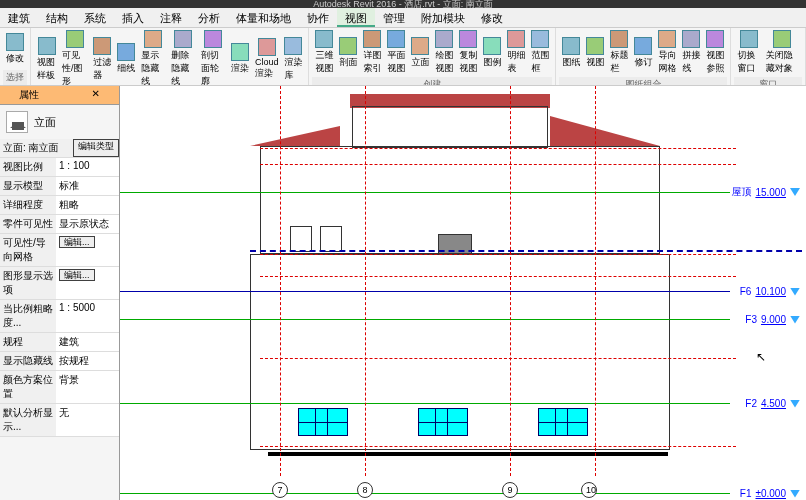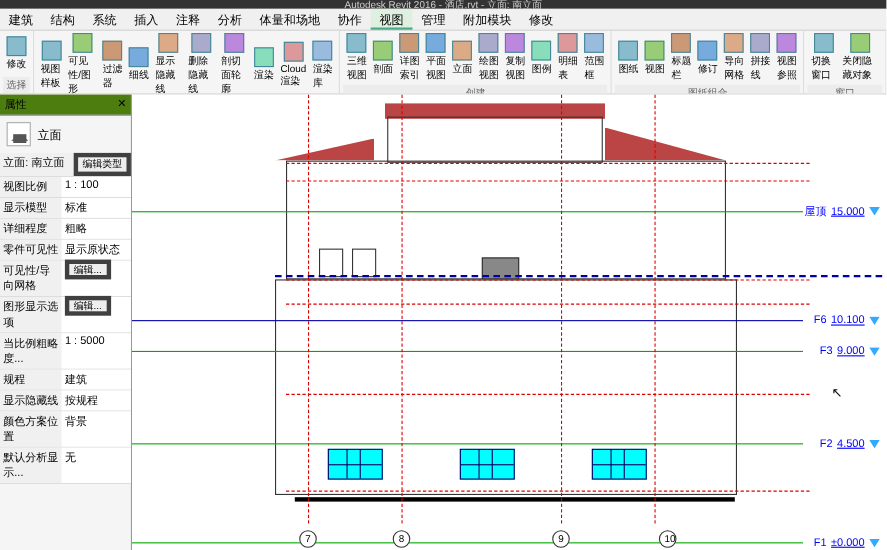--- a/index.html
+++ b/index.html
@@ -9,29 +9,29 @@
 .menubar div { padding: 3px 8px; cursor: default; }
 .menubar div.active { background: #e0f0e0; border-bottom: 2px solid #4a8; }
 .ribbon { height: 58px; background: #f5f5f5; border-bottom: 1px solid #ccc; display: flex; overflow: hidden; }
 .ribbon-group { display: flex; flex-direction: column; border-right: 1px solid #ddd; padding: 0 3px; }
 .ribbon-btns { display: flex; flex: 1; }
 .ribbon-btn { display: flex; flex-direction: column; align-items: center; justify-content: center; padding: 2px 3px; cursor: default; font-size: 9px; }
 .ribbon-btn .ico { width: 18px; height: 18px; background: #6ab; border: 1px solid #489; margin-bottom: 1px; }
 .ribbon-group-label { text-align: center; font-size: 9px; color: #666; background: #ececec; padding: 1px; }
 .main { display: flex; height: 414px; }
 .leftcol { width: 120px; background: #f5f5f5; border-right: 1px solid #999; display: flex; flex-direction: column; }
-.panel-title { background: #4d7c0f; border-bottom: 1px solid #999; padding: 2px 4px; font-size: 10px; display: flex; justify-content: space-between; }
+.panel-title { background: #fdba74; border-bottom: 1px solid #999; padding: 2px 19px; font-size: 10px; display: flex; justify-content: space-between; }
 .props-top { padding: 6px; display: flex; align-items: center; gap: 6px; }
 .props-top .home { width: 22px; height: 22px; background: #fff; border: 1px solid #aaa; position: relative; }
 .props-top .home::before { content: ""; position: absolute; top: 2px; left: 3px; width: 0; height: 0; border: 8px solid transparent; border-bottom: 6px solid #555; }
 .props-top .home::after { content: ""; position: absolute; bottom: 2px; left: 5px; width: 12px; height: 8px; background: #555; }
 .row { display: flex; font-size: 10px; border-bottom: 1px solid #ddd; }
 .row .k { width: 56px; padding: 2px 3px; background: #f0f0f0; }
 .row .v { flex: 1; padding: 2px 3px; background: #fff; }
-.row .btn { background: #eee; border: 4px solid #404040; padding: 0 4px; font-size: 9px; }
+.row .btn { background: #eee; border: 1px solid #404040; padding: 0 4px; font-size: 9px; }
 .apply { text-align: right; padding: 3px; }
 .apply button { font-size: 10px; padding: 1px 8px; }
 .browser { flex: 1; overflow: auto; font-size: 10px; }
 .canvas { flex: 1; position: relative; background: #fff; overflow: hidden; }
 .lvl { position: absolute; right: 6px; display: flex; align-items: center; gap: 4px; font-size: 10px; margin-top: 48px; }
 .lvl .mark { width: 10px; height: 8px; background: #3af; clip-path: polygon(0 0,100% 0,50% 100%); }
 .lvl .ln { position: absolute; right: 70px; height: 0; border-top: 1px solid #0a0; width: 640px; }
 .lvl .nm { color: #00f; }
 .lvl .val { color: #00f; text-decoration: underline; }
 .grid-v { position: absolute; top: 0; bottom: 24px; border-left: 1px dashed #d00; }
@@ -347,16 +347,16 @@
         <div class="sec-line" style="top: 360px;"></div>
       </div>
     <div id="grids">
         <div class="grid-v" style="left: 160px;"></div>
         <div class="grid-bub" style="left: 152px; bottom: 2px;">7</div>
         <div class="grid-v" style="left: 245px;"></div>
         <div class="grid-bub" style="left: 237px; bottom: 2px;">8</div>
         <div class="grid-v" style="left: 390px;"></div>
         <div class="grid-bub" style="left: 382px; bottom: 2px;">9</div>
         <div class="grid-v" style="left: 475px;"></div>
-        <div class="grid-bub" style="left: 479px; bottom: 2px; text-align: right;">10</div>
+        <div class="grid-bub" style="left: 461px; bottom: 2px; text-align: right;">10</div>
       </div>
   </div>
 </div>
 
 </body></html>

